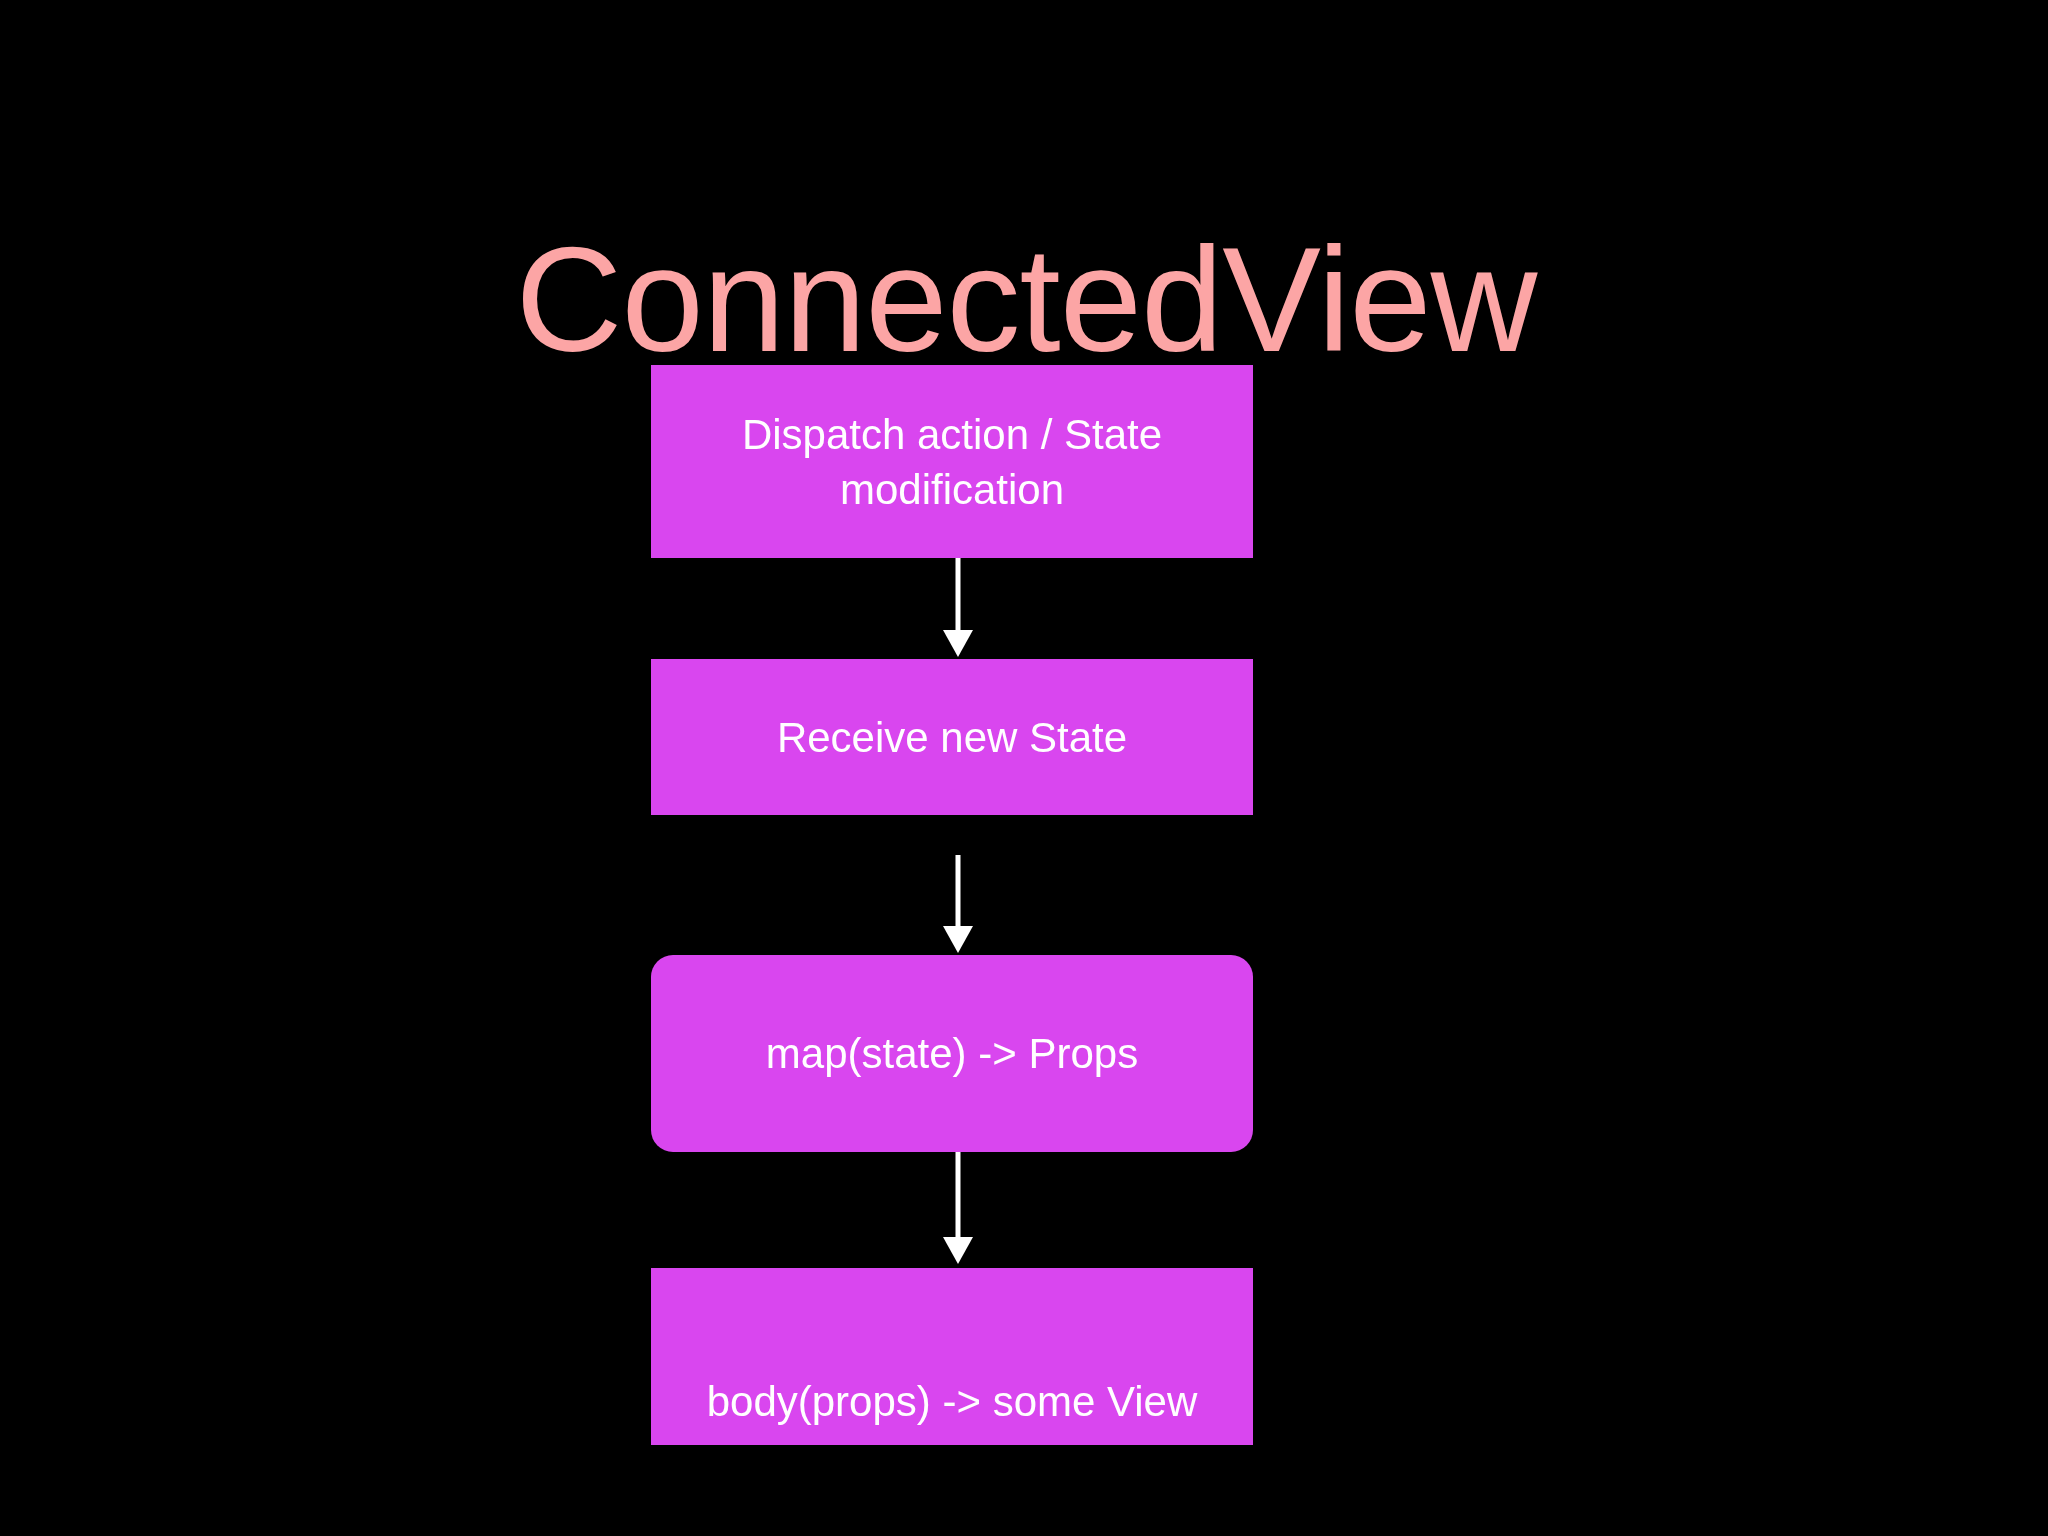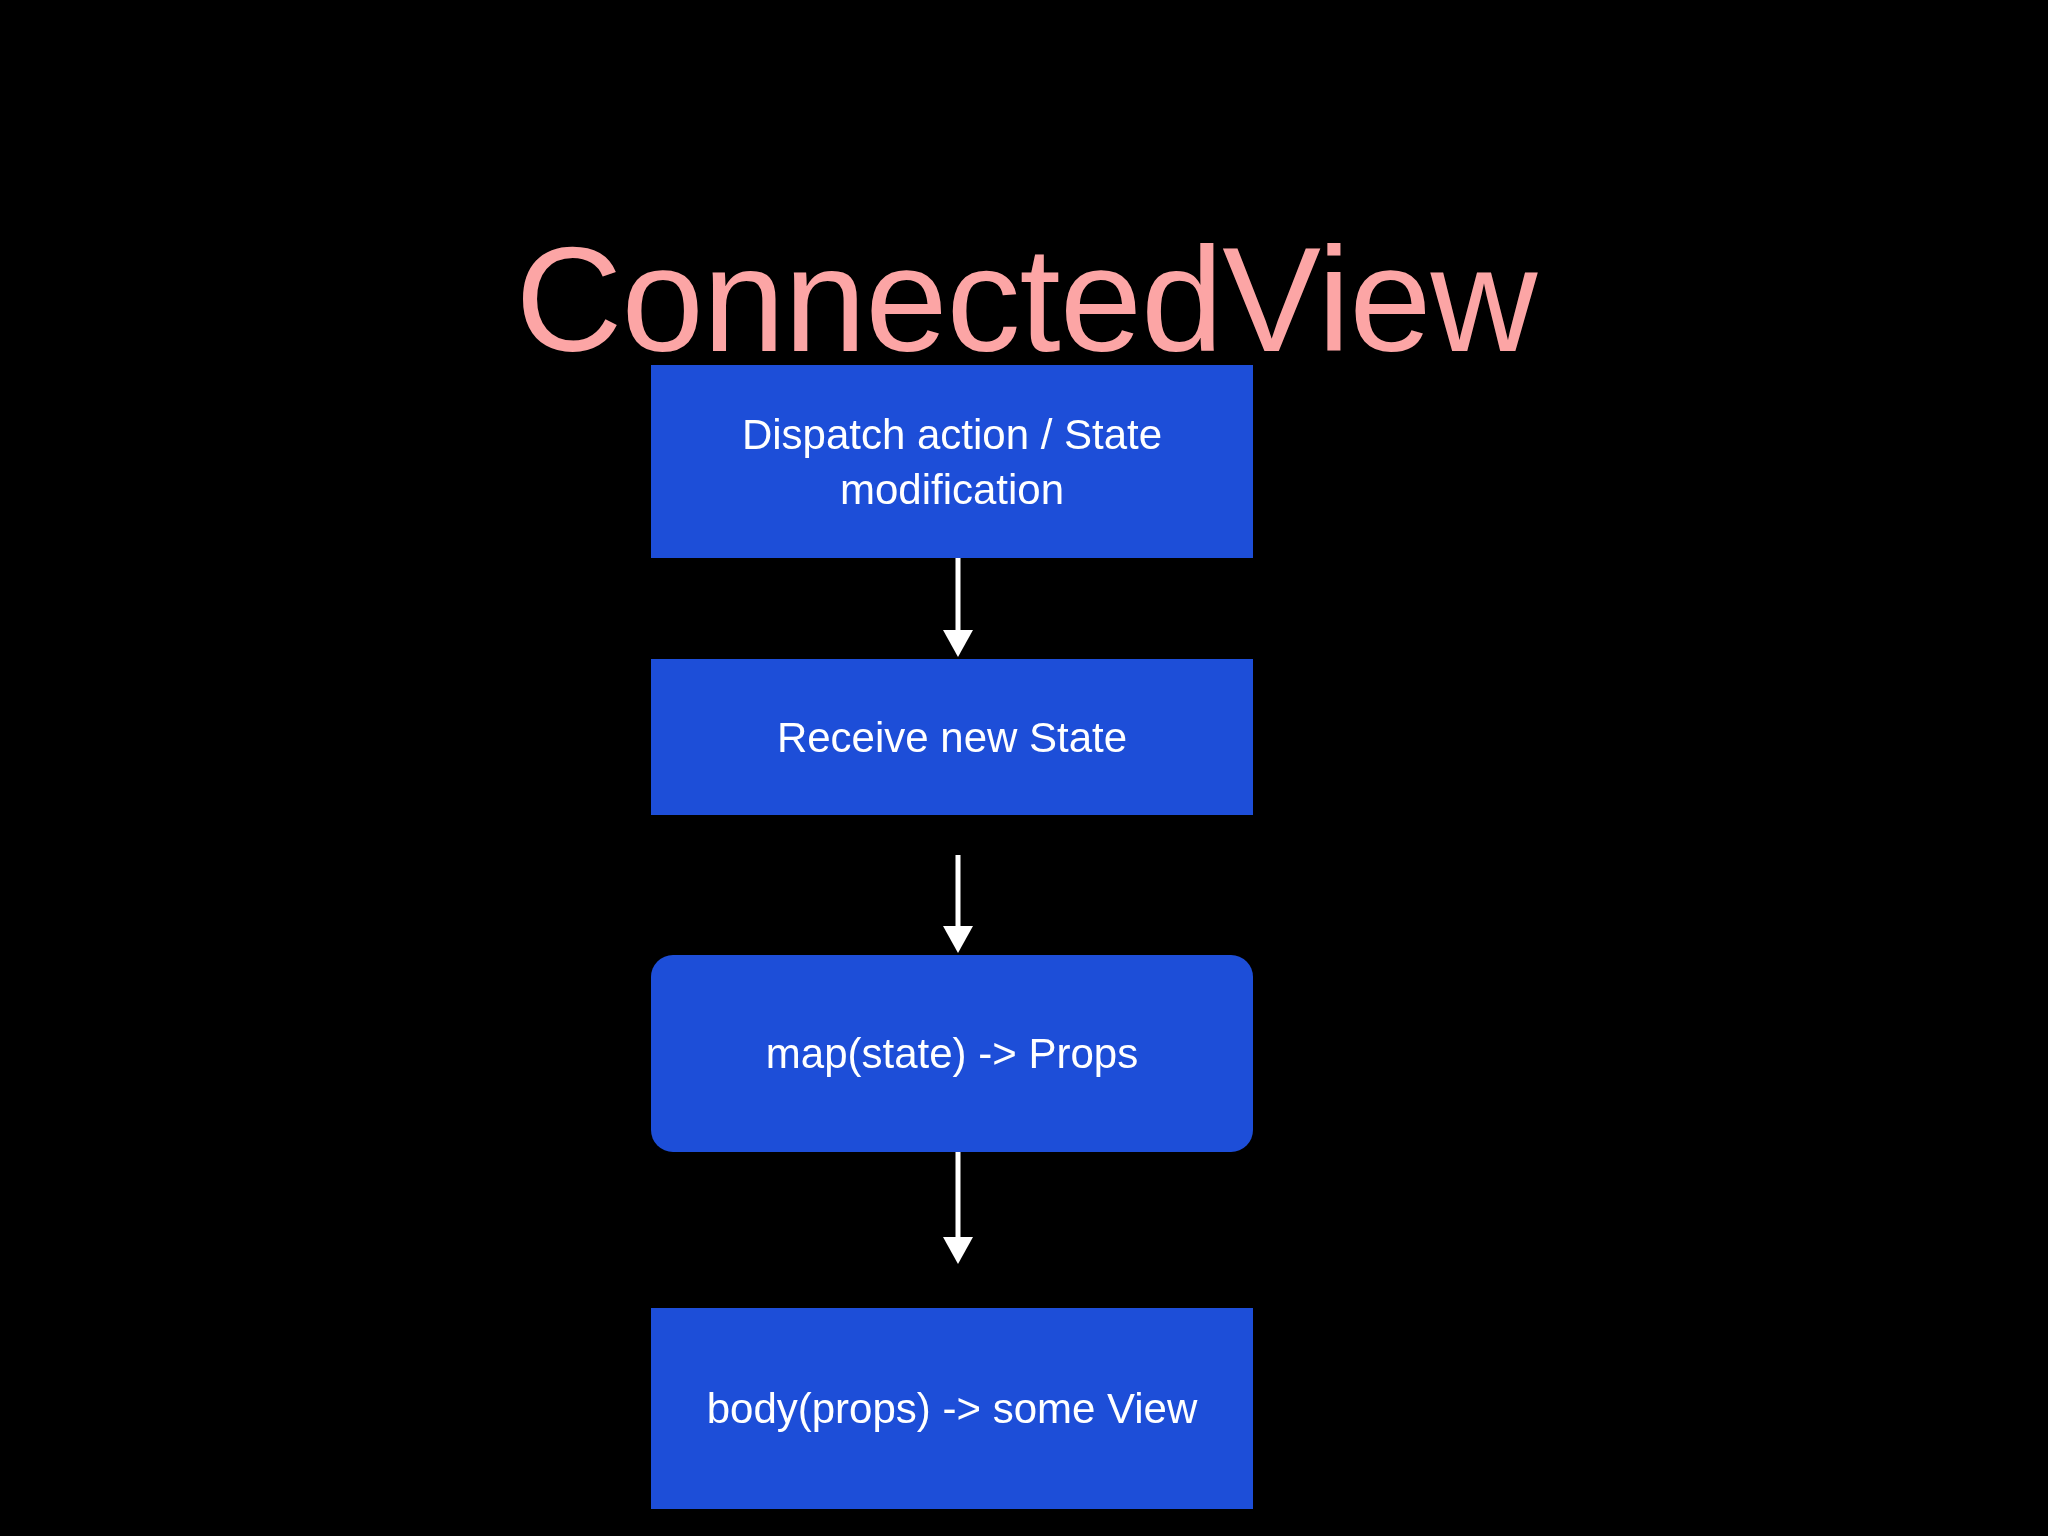--- a/index.html
+++ b/index.html
@@ -44,42 +44,42 @@
     left: 0;
     top: 0;
     width: 2048px;
     height: 1536px;
   }
 
   .flow-node {
     position: absolute;
     left: 651px;
     width: 602px;
-    background: #1d4ed8;
+    background: #d946ef;
     color: #ffffff;
     display: flex;
     align-items: center;
     justify-content: center;
     text-align: center;
     box-sizing: border-box;
     padding: 16px 18px;
   }
 
   .flow-node .node-label {
     font-size: 42px;
     line-height: 55px;
     font-weight: 400;
     color: #ffffff;
     white-space: pre-line;
   }
 
   #node-dispatch   { top: 365px;  height: 193px; }
   #node-receive    { top: 659px;  height: 156px; }
   #node-map        { top: 955px;  height: 197px; border-radius: 22px; }
-  #node-body       { top: 1308px; height: 201px; }
+  #node-body       { top: 1268px; height: 177px; align-items: flex-end; }
 
   
   .flow-arrow {
     position: absolute;
     left: 936px;
     width: 44px;
   }
   .flow-arrow svg { display: block; }
 
   #arrow-1 { top: 558px;  height: 101px; }

